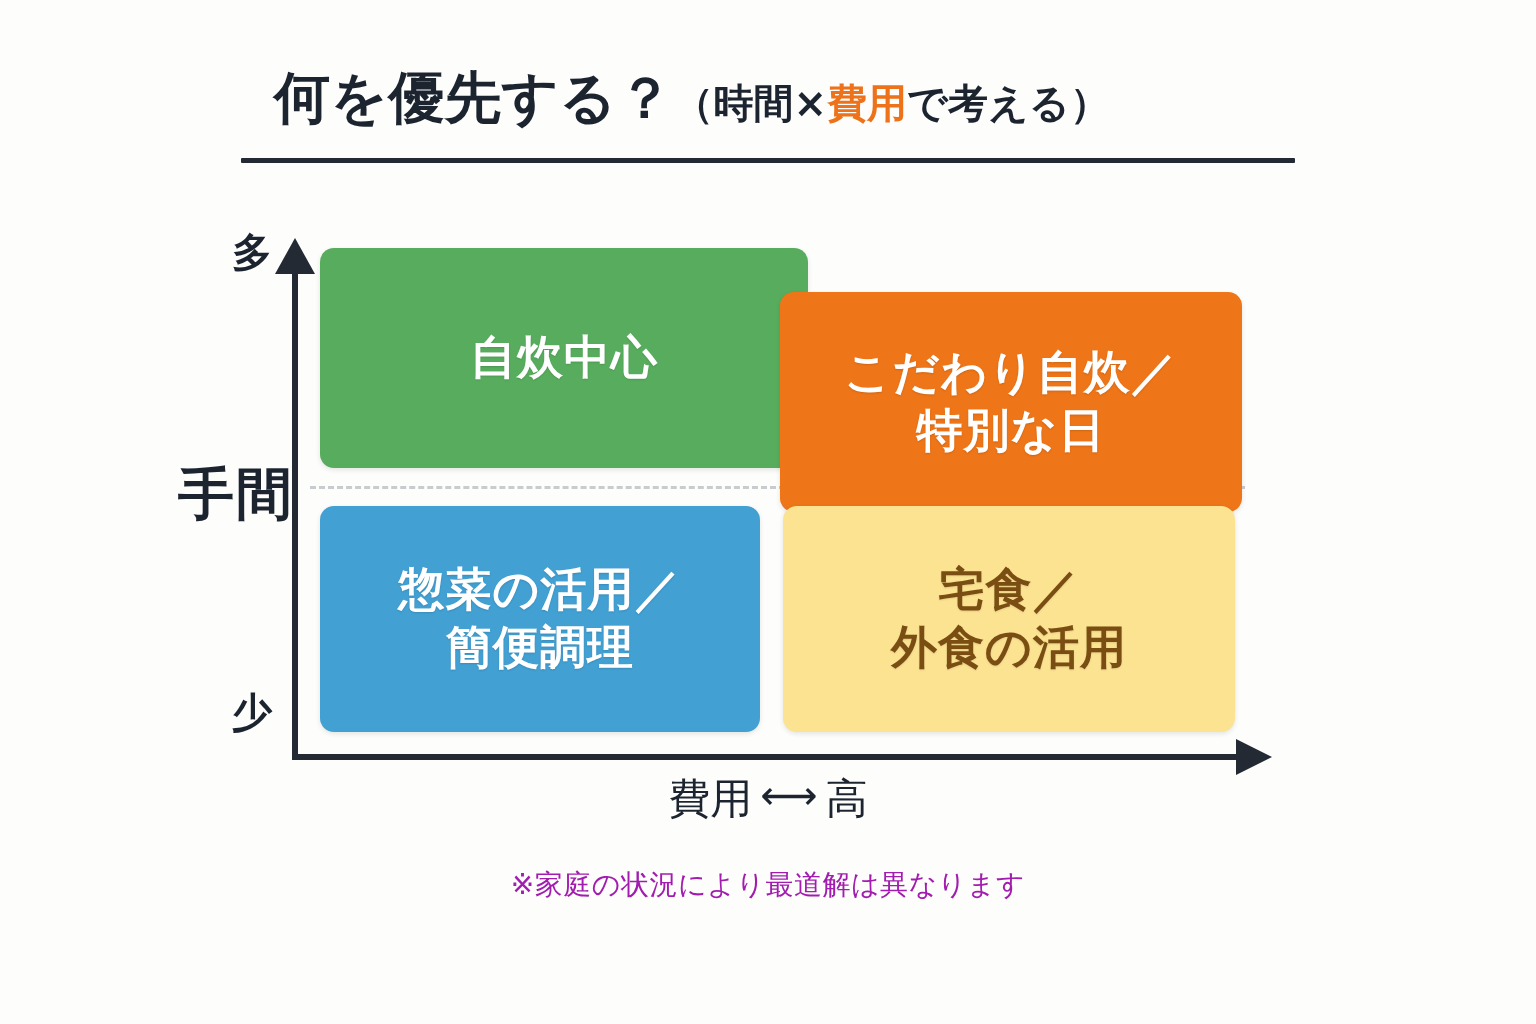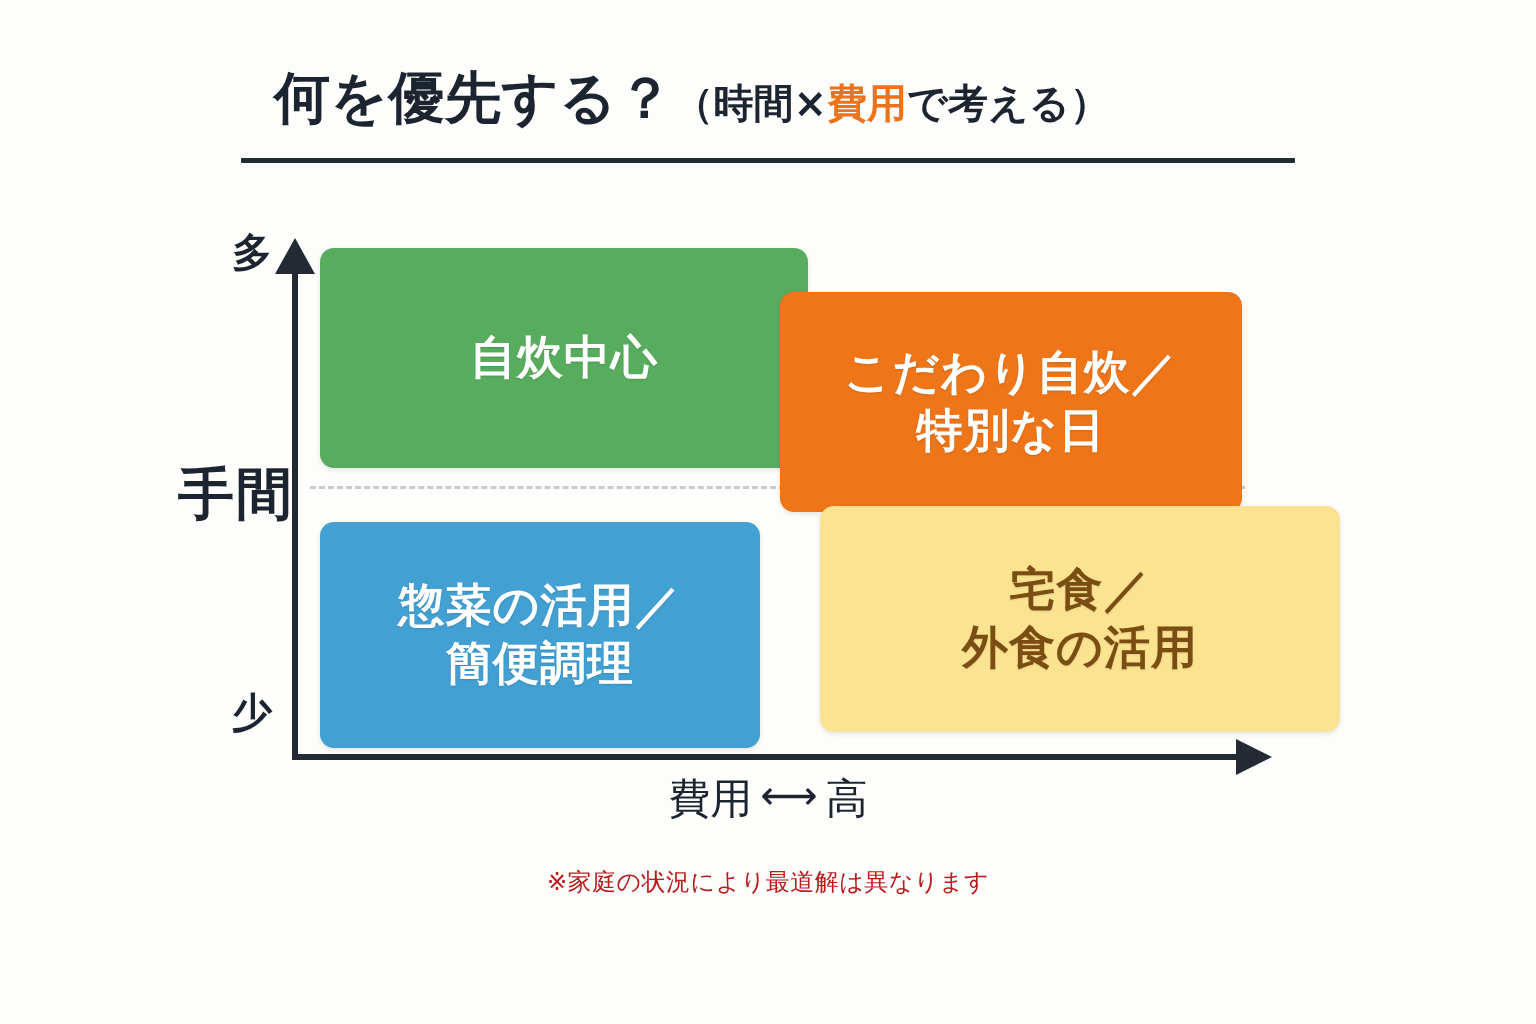--- a/index.html
+++ b/index.html
@@ -153,36 +153,36 @@
     font-size: 46px;
     font-weight: 700;
     line-height: 1.26;
     letter-spacing: 1px;
     white-space: pre-line;
     text-shadow: 0 1px 2px rgba(0,0,0,0.13);
   }
 
   .quad-tl { left: 320px;  top: 248px; width: 488px; height: 220px; background: #57AD5D; }
   .quad-tr { left: 780px;  top: 248px; width: 462px; height: 220px; background: #EE7518; margin-top: 44px; }
-  .quad-bl { left: 320px;  top: 506px; width: 440px; height: 226px; background: #42A0D3; margin-top: 16px; }
-  .quad-br { left: 820px;  top: 506px; width: 520px; height: 226px; background: #FBE392; }
+  .quad-bl { left: 320px;  top: 506px; width: 440px; height: 226px; background: #42A0D3; }
+  .quad-br { left: 783px;  top: 506px; width: 452px; height: 226px; background: #FBE392; }
 
   .text-white { color: #FFFFFF; }
   .text-brown { color: #7A4E12; text-shadow: 0 1px 2px rgba(0,0,0,0.10); }
 
   
   .footnote {
     position: absolute;
     left: 0;
     top: 866px;
     width: 1536px;
     text-align: center;
-    font-size: 24px;
+    font-size: 28px;
     font-weight: 400;
-    color: #b91c1c;
+    color: #a21caf;
     letter-spacing: 0.5px;
     white-space: nowrap;
   }
 </style>
 </head>
 <body>
 
 <div class="stage">
 
   <div class="title-block">

